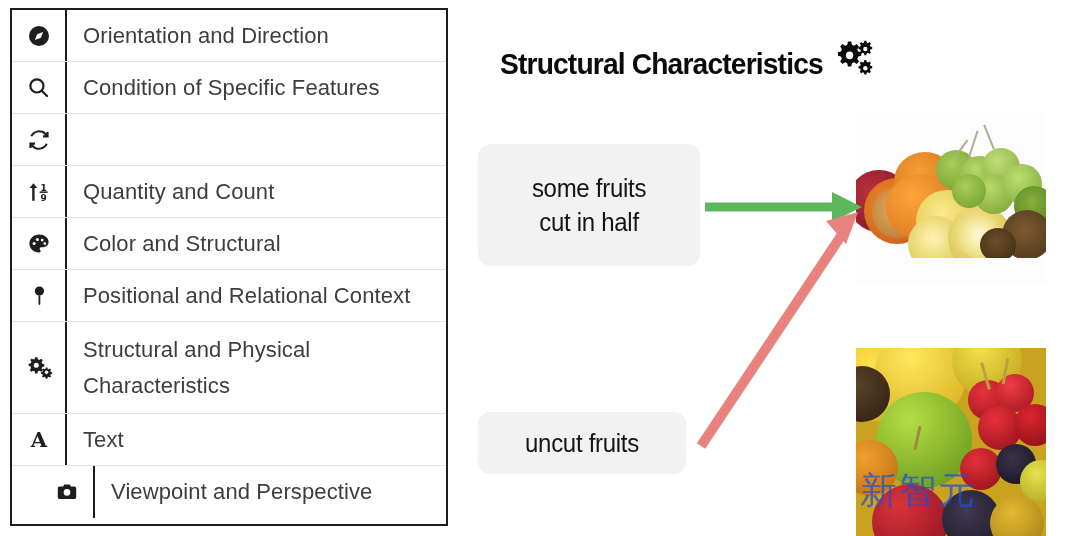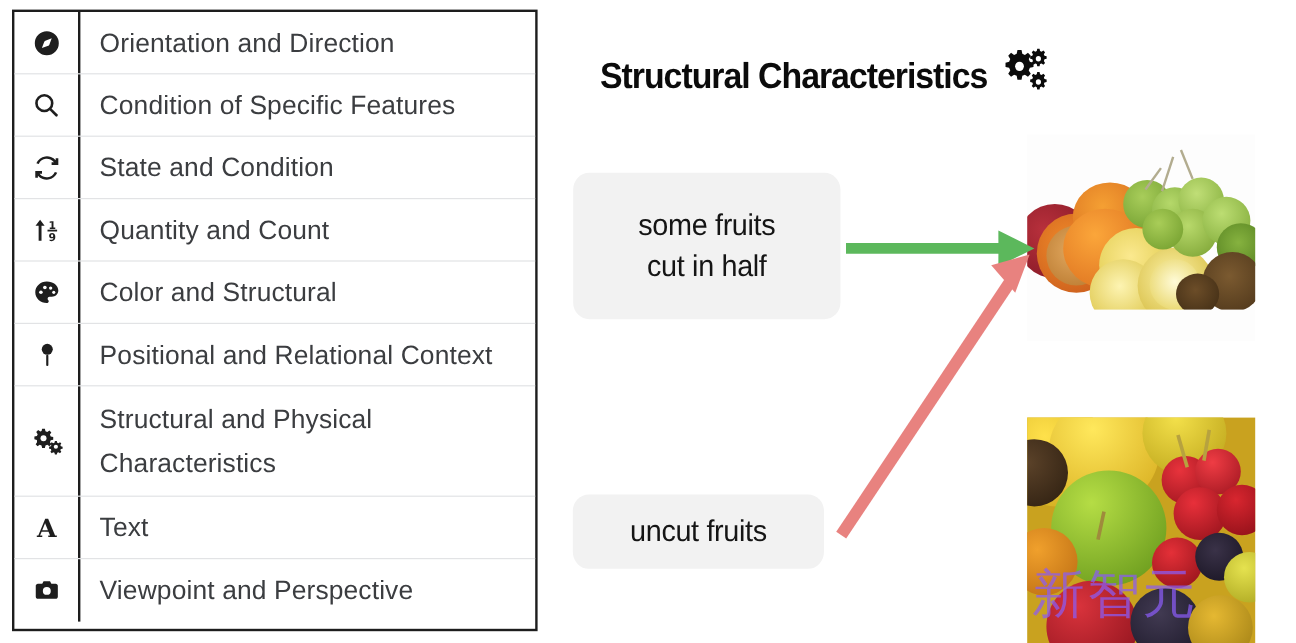--- a/index.html
+++ b/index.html
@@ -26,21 +26,21 @@
     border: 2px solid #1d1d1d;
     box-sizing: border-box;
     background: #fff;
   }
   .cat-row {
     display: flex;
     align-items: stretch;
     border-bottom: 1px solid #e2e3e5;
     box-sizing: border-box;
   }
-  .cat-row:last-child { border-bottom: none; }
+  .cat-row:last-child { border-bottom: none; padding-left: 28px; }
   .cat-icon-cell {
     width: 55px;
     min-width: 55px;
     border-right: 2px solid #1d1d1d;
     display: flex;
     align-items: center;
     justify-content: center;
     box-sizing: border-box;
     color: #1e1e1e;
   }
@@ -156,22 +156,22 @@
     font-size: 35px;
     letter-spacing: 2px;
     font-family: "DejaVu Sans", sans-serif;
     z-index: 40;
   }
   #watermark .wm-text-1 { color: #9a9a9a; }
   #wm-text-2 {
     position: absolute;
     left: 400px;
     top: 450px;
-    color: #8b5cf6;
-    font-size: 44px;
+    color: #1d4ed8;
+    font-size: 37px;
     letter-spacing: 2px;
     font-family: "DejaVu Sans", sans-serif;
     opacity: 0.72;
     z-index: 41;
   }
 </style>
 </head>
 <body>
 
 <div id="category-table">
@@ -196,21 +196,20 @@
     <div class="cat-label-cell">Condition of Specific Features</div>
   </div>
 
   <div class="cat-row" style="height:52px">
     <div class="cat-icon-cell">
       <svg width="24" height="24" viewBox="0 0 24 24" fill="currentColor" aria-hidden="true">
         <path d="M5.3 8.6A7.4 7.4 0 0 1 18 7.2l.1.1-2.1 0v2.2h5.6V3.9h-2.2l0 1.7A9.6 9.6 0 0 0 3.3 8.1l2 .5z"></path>
         <path d="M18.7 15.4A7.4 7.4 0 0 1 6 16.8l-.1-.1 2.1 0v-2.2H2.4v5.6h2.2l0-1.7a9.6 9.6 0 0 0 16.1-2.5l-2-.5z"></path>
       </svg>
     </div>
-    <div class="cat-label-cell">State and Condition</div>
   </div>
 
   <div class="cat-row" style="height:52px">
     <div class="cat-icon-cell">
       <svg width="24" height="24" viewBox="0 0 24 24" fill="currentColor" aria-hidden="true">
         <path d="M6.4 3.2 2.6 8.1h2.6v12.6h2.4V8.1h2.6L6.4 3.2z"></path>
         <text x="16.6" y="10.6" font-size="9" font-weight="700" text-anchor="middle" font-family="DejaVu Sans, sans-serif" fill="currentColor">1</text>
         <text x="16.6" y="21" font-size="9" font-weight="700" text-anchor="middle" font-family="DejaVu Sans, sans-serif" fill="currentColor">9</text>
         <rect x="12.6" y="11.4" width="8" height="1.5"></rect>
       </svg>

